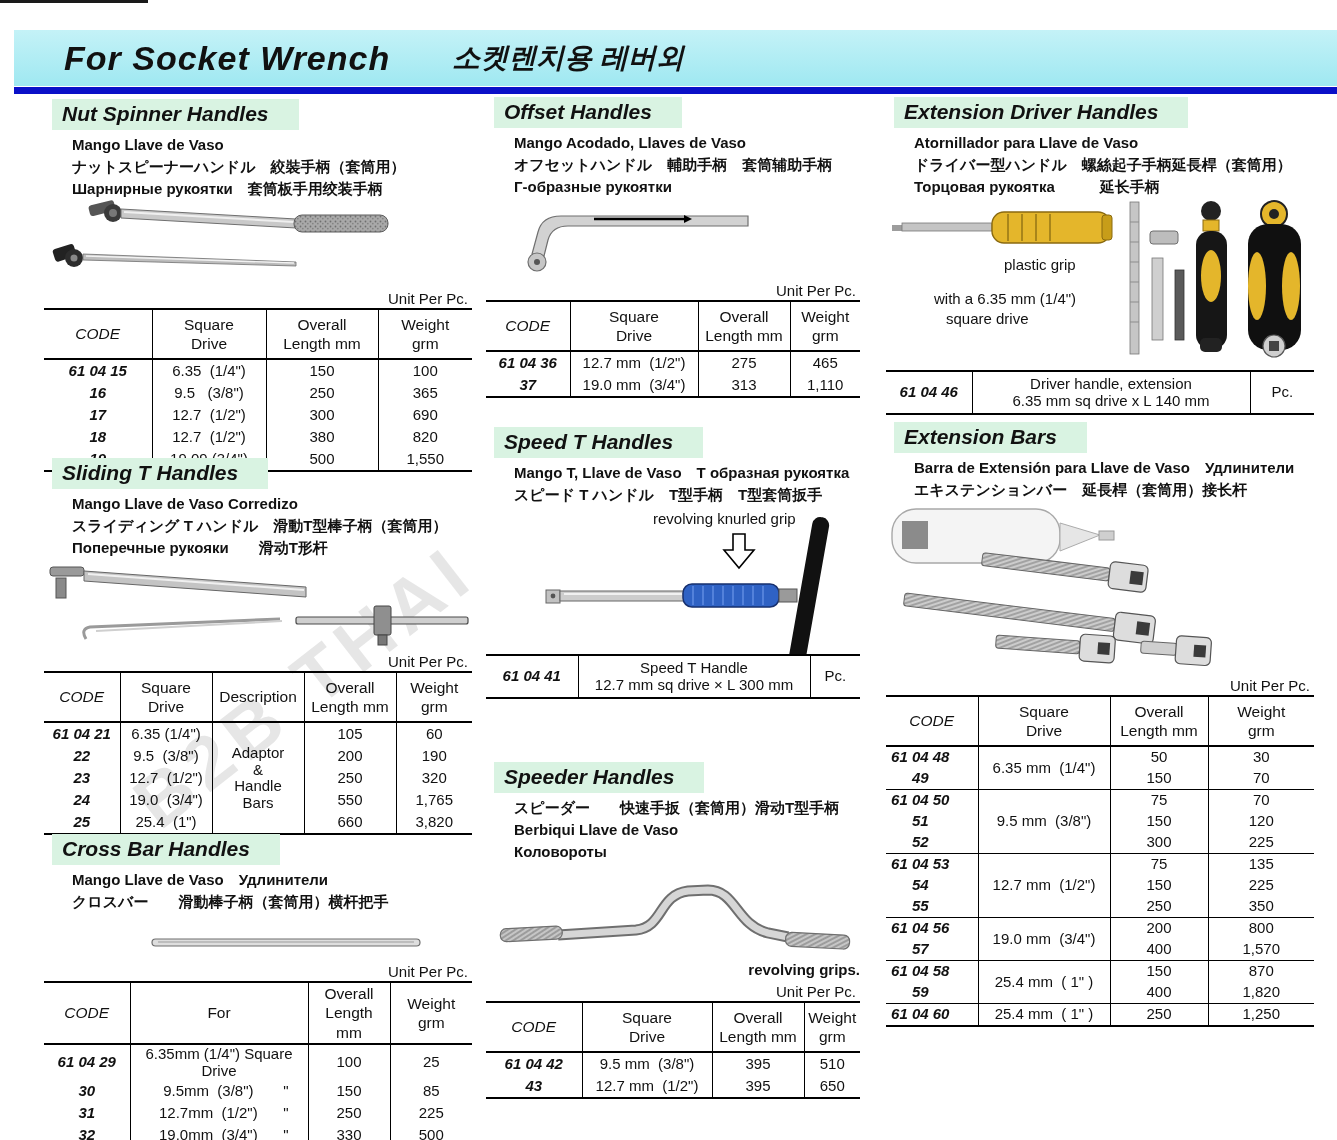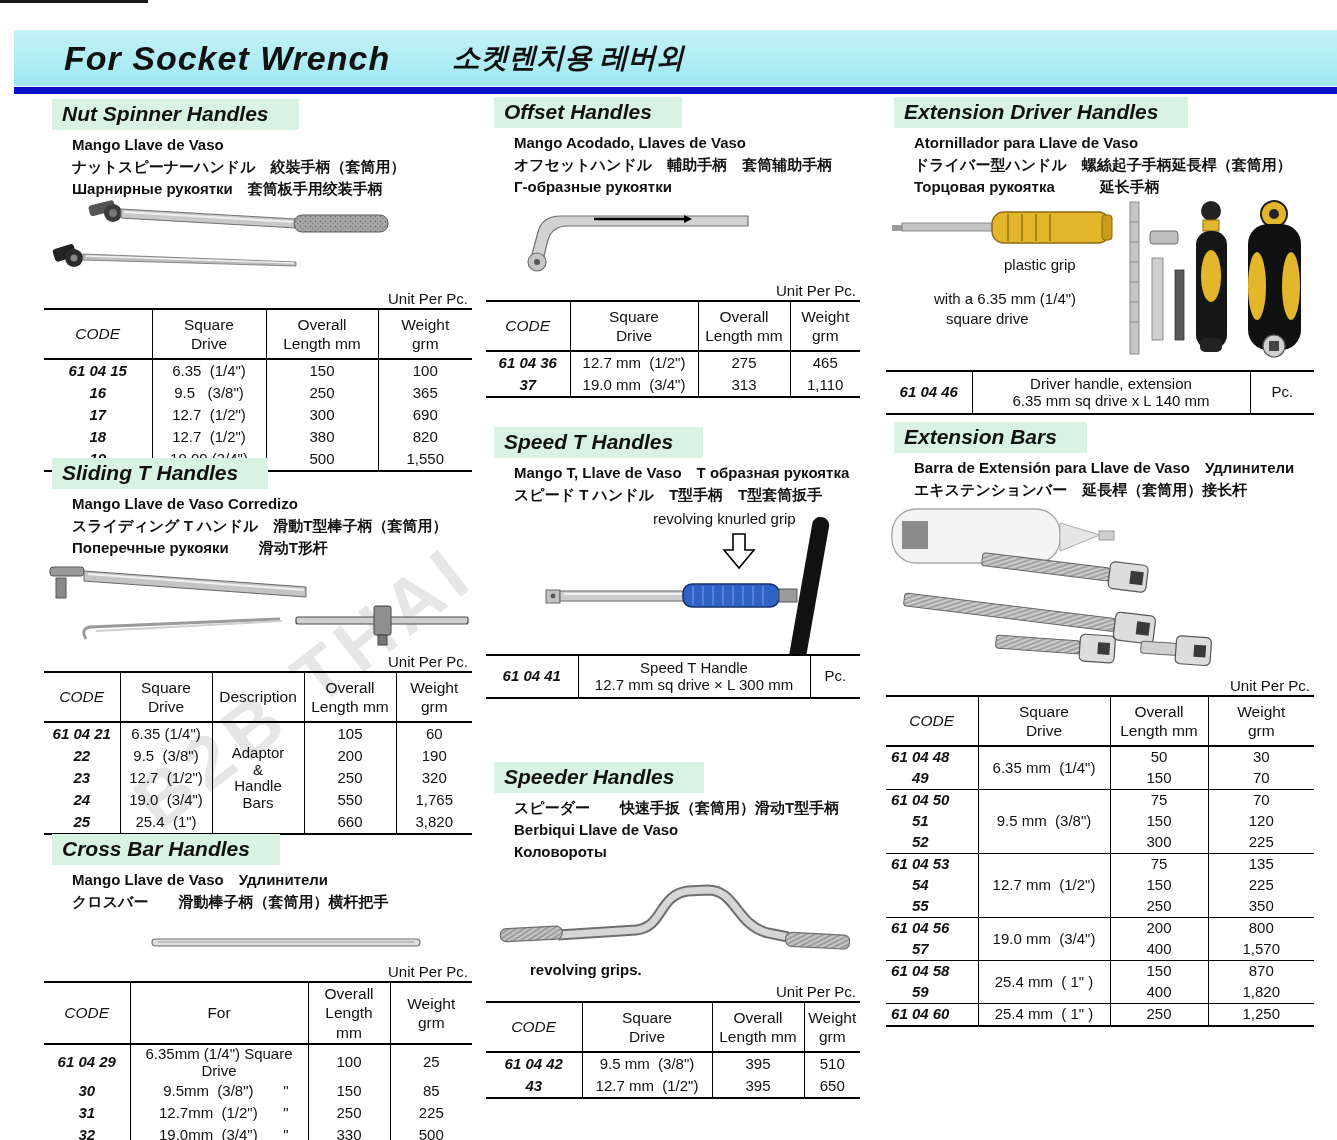--- a/index.html
+++ b/index.html
@@ -368,21 +368,21 @@
           <rect width="4" height="10" fill="#c6c6c6"></rect>
             <line x1="1" y1="0" x2="1" y2="10" stroke="#8a8a8a" stroke-width="1.4"></line>
         </pattern>
       </defs>
       <path d="M 72 72 L 150 67 C 178 64 172 32 202 28 L 222 27 C 250 27 250 62 282 70 L 302 74" fill="none" stroke="#6f6f6f" stroke-width="11"></path>
       <path d="M 72 72 L 150 67 C 178 64 172 32 202 28 L 222 27 C 250 27 250 62 282 70 L 302 74" fill="none" stroke="#d6d6d6" stroke-width="7"></path>
       <rect x="14" y="66" width="62" height="13" rx="6" fill="url(#kn1)" stroke="#6f6f6f" stroke-width="1.2" transform="rotate(-3 14 66)"></rect>
       <rect x="300" y="69" width="64" height="14" rx="6" fill="url(#kn1)" stroke="#6f6f6f" stroke-width="1.2" transform="rotate(3 300 69)"></rect>
     </svg>
   </div>
-  <div class="sub" style="margin-left:44px;">revolving grips.</div>
+  <div class="sub" style="margin-left:96px;text-align:right;">revolving grips.</div>
   <div class="unit">Unit Per Pc.</div>
   <table class="cat" id="t-speeder">
     <colgroup>
         <col style="width:96px">
         <col style="width:130px">
         <col style="width:92px">
         <col style="width:56px">
       </colgroup>
   <thead>
         <tr>

